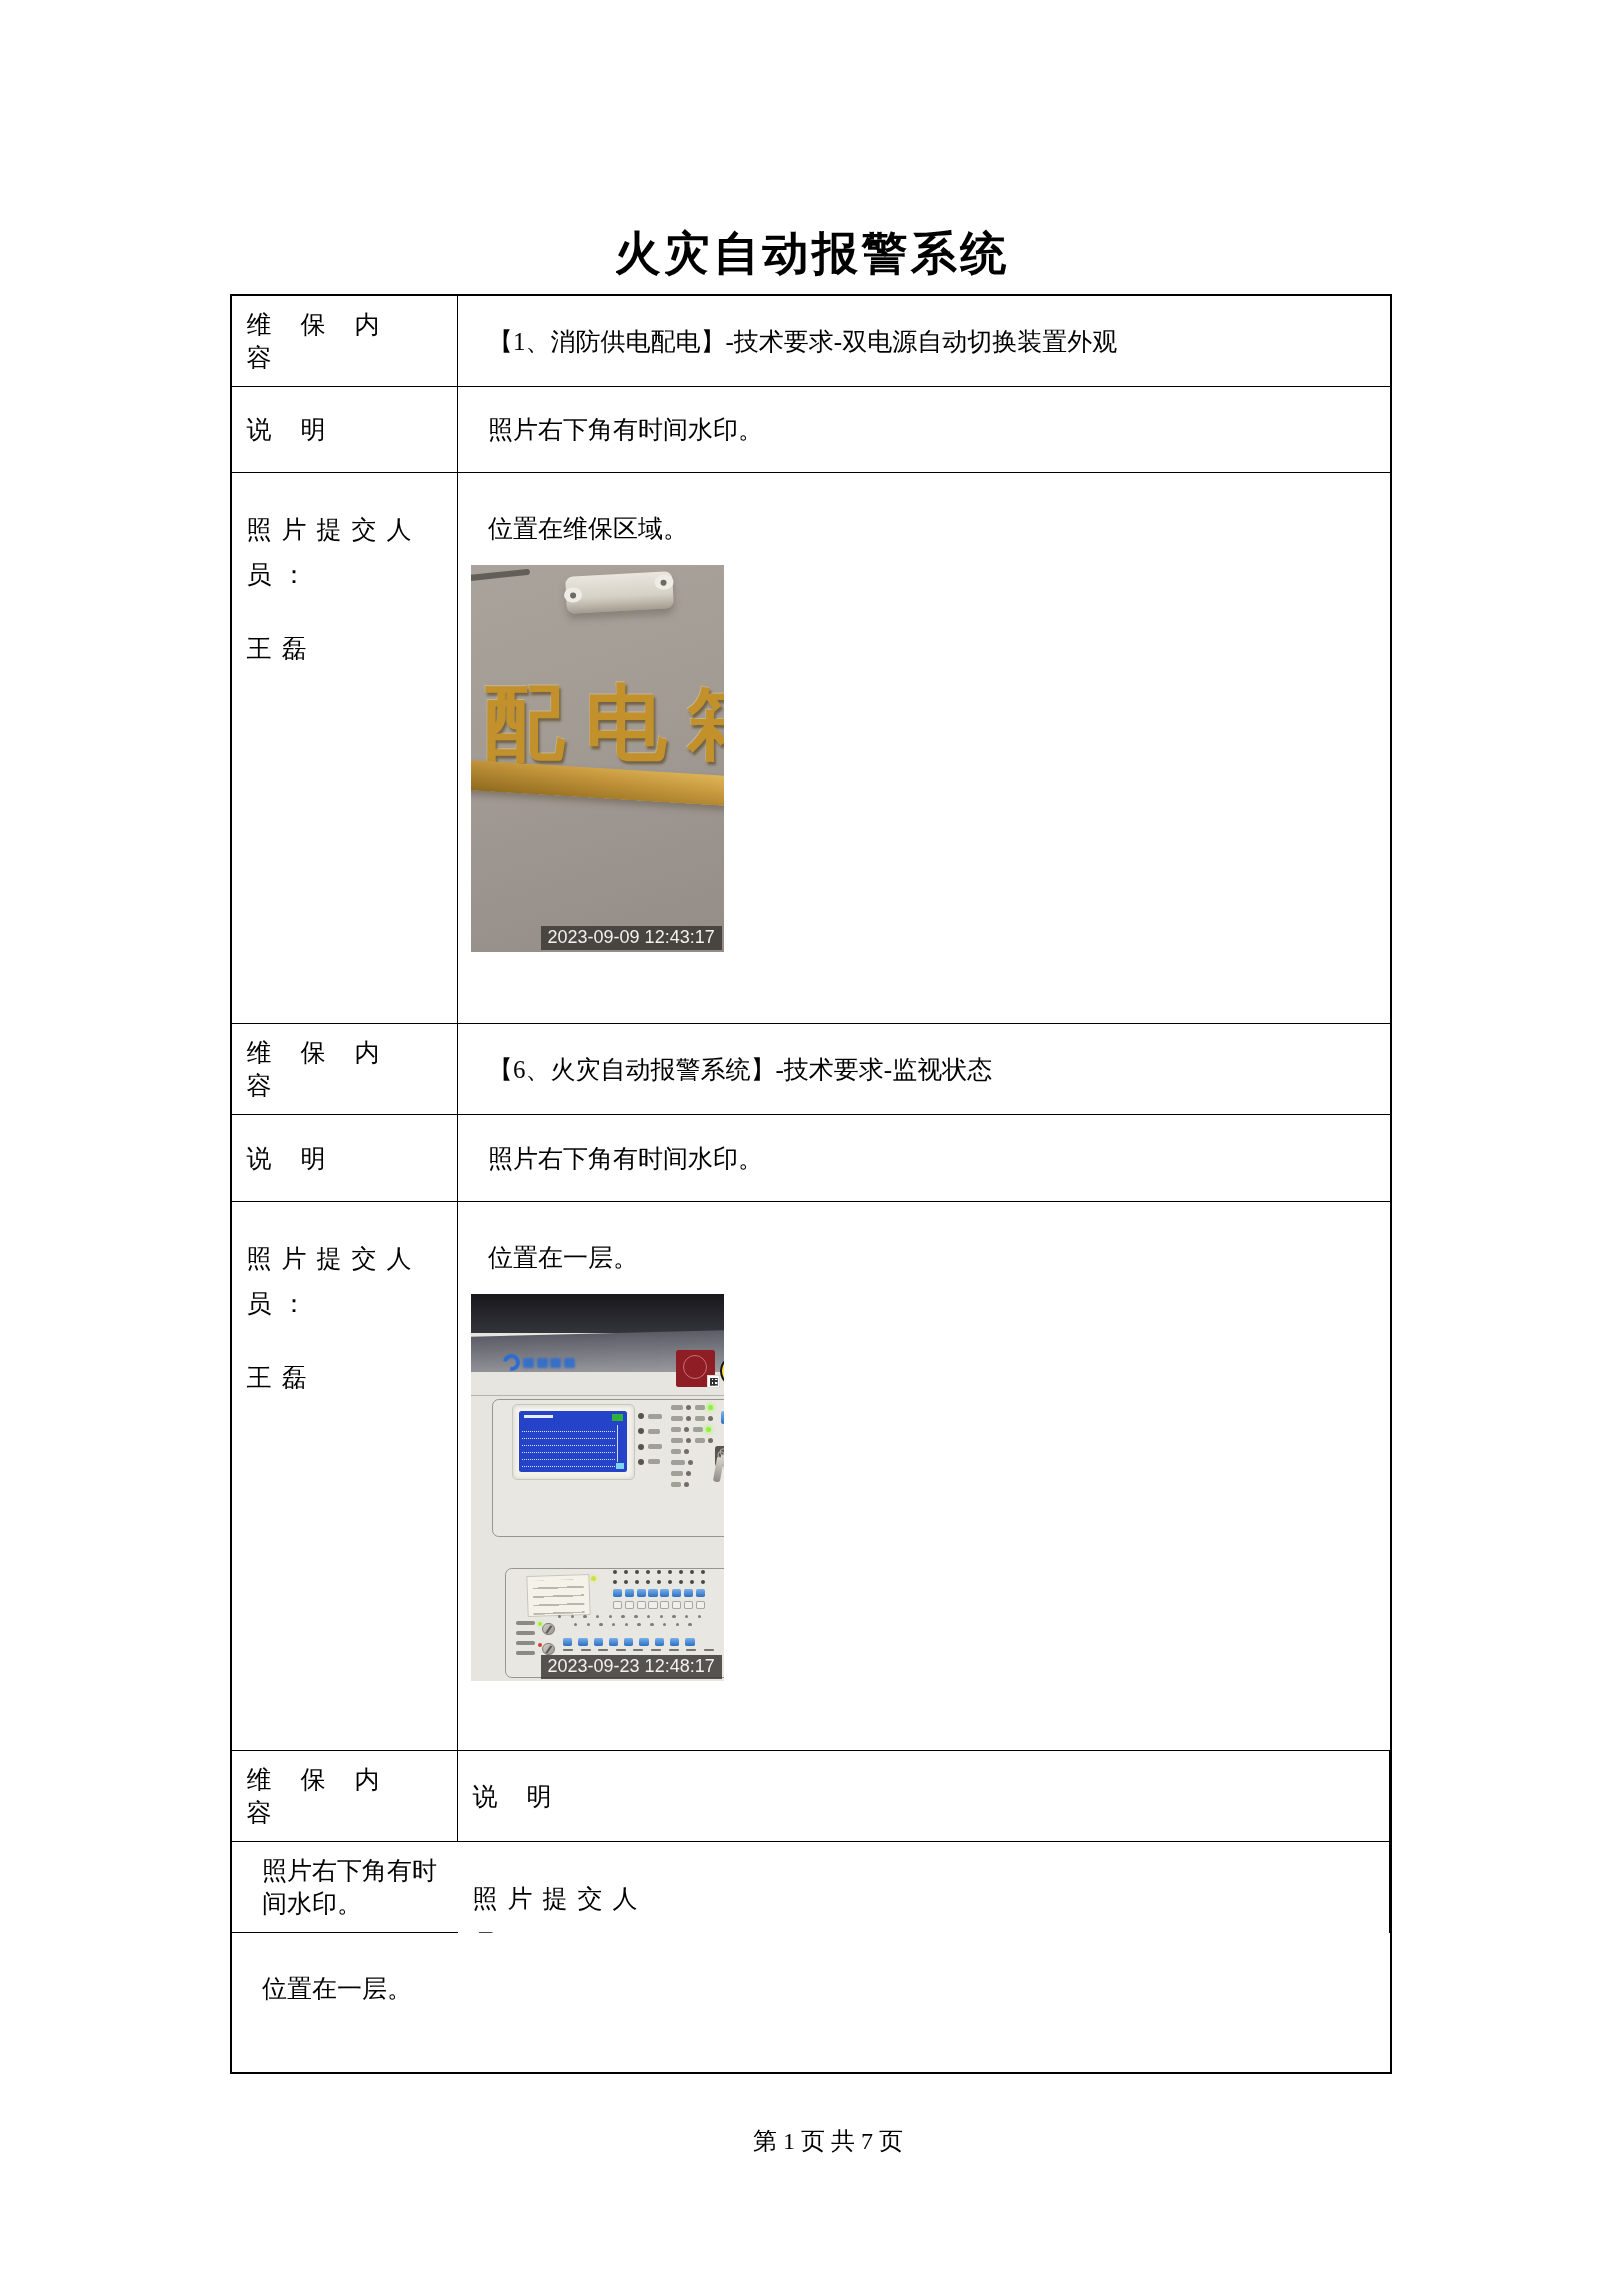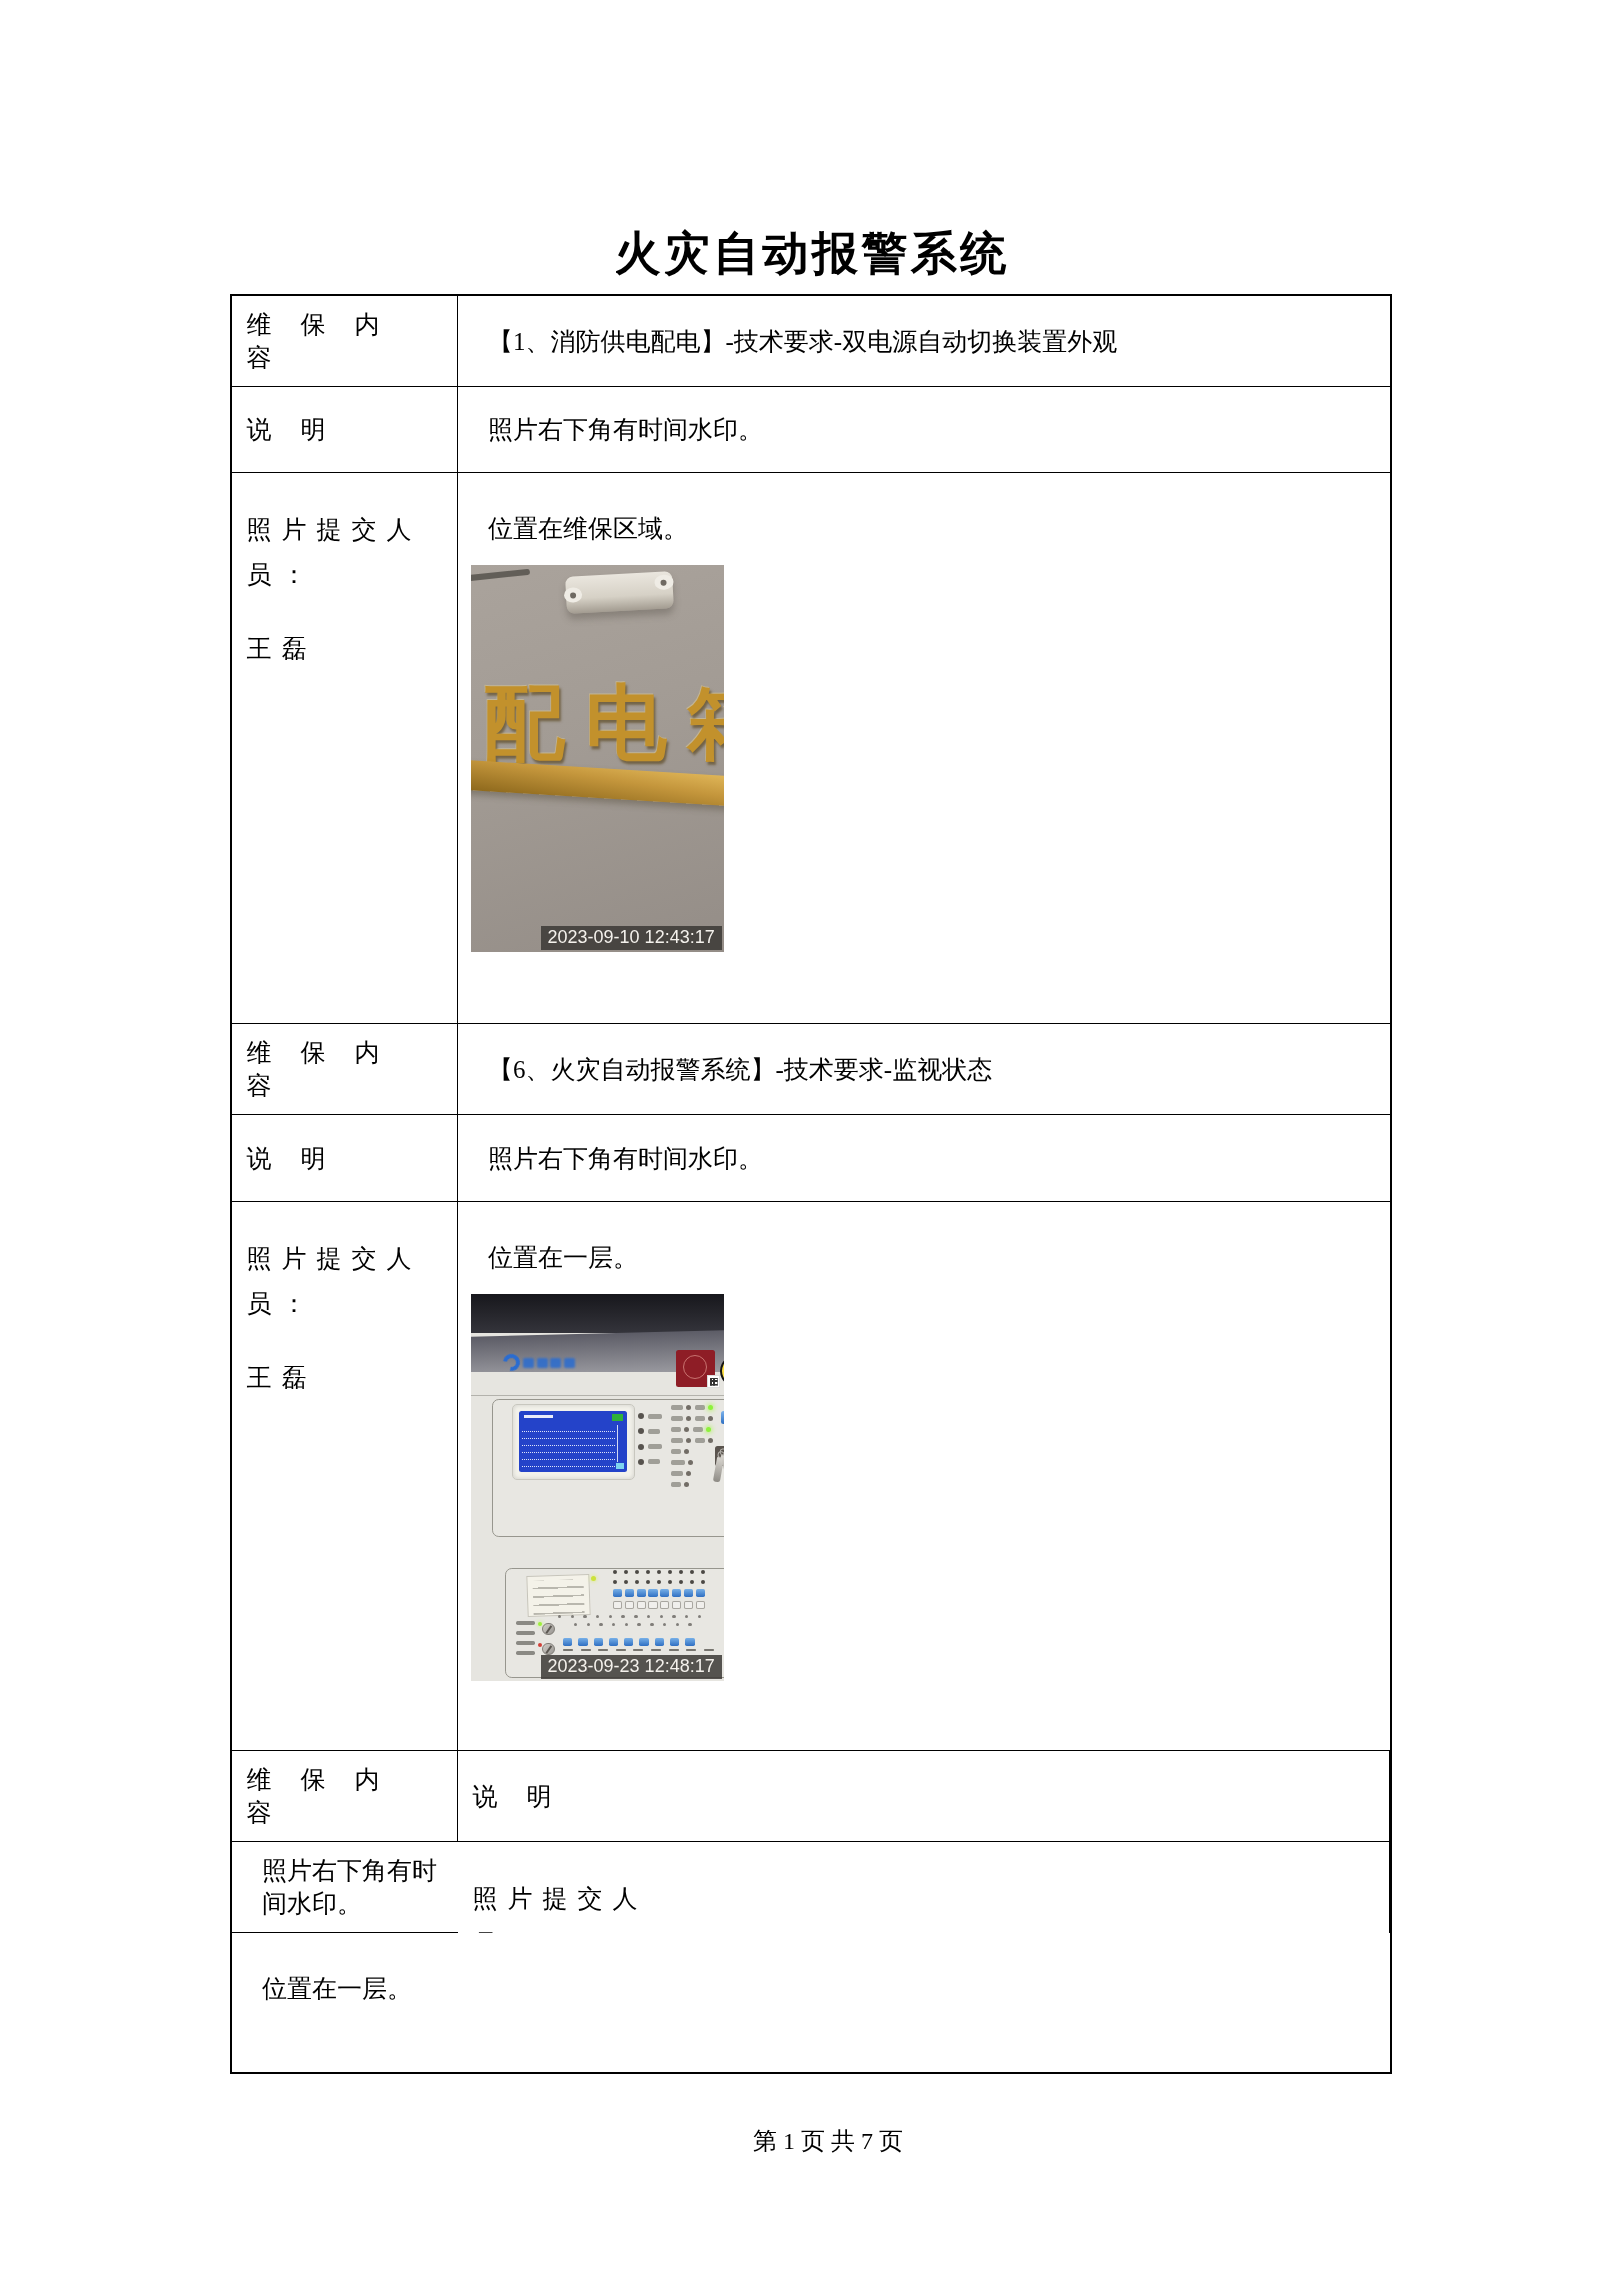--- a/index.html
+++ b/index.html
@@ -193,21 +193,21 @@
     <div class="cell val bb top">
       <div class="loc">位置在维保区域。</div>
       <div class="photo photo1">
         <span class="p1-streak"></span>
         <span class="p1-fixture">
           <span class="p1-cap p1-capL"></span>
           <span class="p1-cap p1-capR"></span>
         </span>
         <div class="p1-chars">配电箱</div>
         <div class="p1-bar"></div>
-        <div class="stamp">2023-09-10 12:43:17</div>
+        <div class="stamp">2023-09-09 12:43:17</div>
       </div>
     </div>
 
     <div class="cell lab c1 bb">
         <span class="sp-wide">维保内容</span>
       </div>
     <div class="cell val bb">
         <span>【6、火灾自动报警系统】-技术要求-监视状态</span>
       </div>
 

